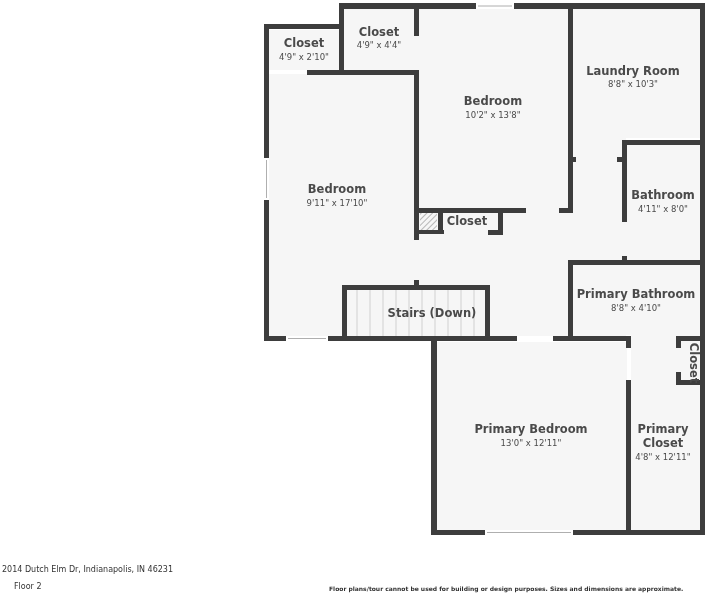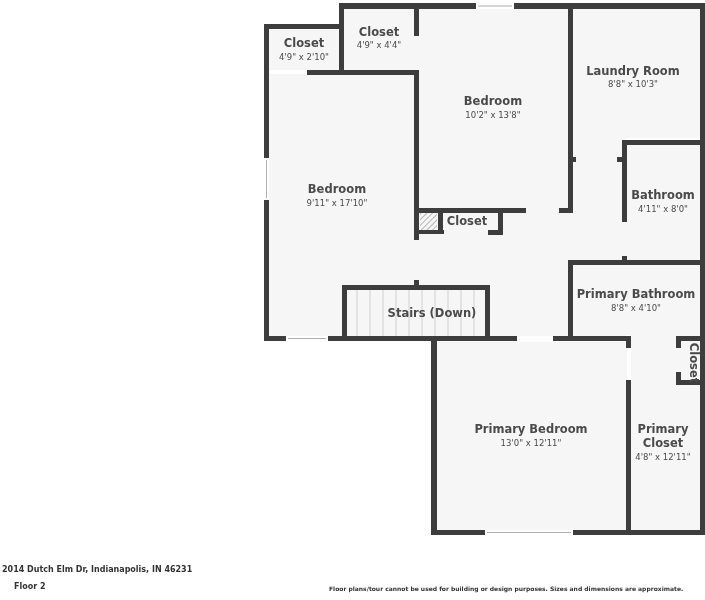--- a/index.html
+++ b/index.html
@@ -36,29 +36,29 @@
       font-family: "DejaVu Sans", "Liberation Sans", sans-serif;
       font-size: 8.5px;
       fill: #4a4a4a;
     }
     .footer-address {
       position: absolute;
       left: 2px;
       top: 565px;
       font-size: 8px;
       color: #333333;
-      font-weight: bold;
+      font-weight: normal;
     }
     .footer-floor {
       position: absolute;
       left: 2px;
       top: 582px;
       font-size: 8px;
       color: #333333;
-      font-weight: bold;
+      font-weight: normal;
       padding-left: 12px;
     }
     .footer-disclaimer {
       position: absolute;
       left: 329px;
       top: 585px;
       font-size: 6px;
       color: #333333;
       font-weight: bold;
       white-space: nowrap;

